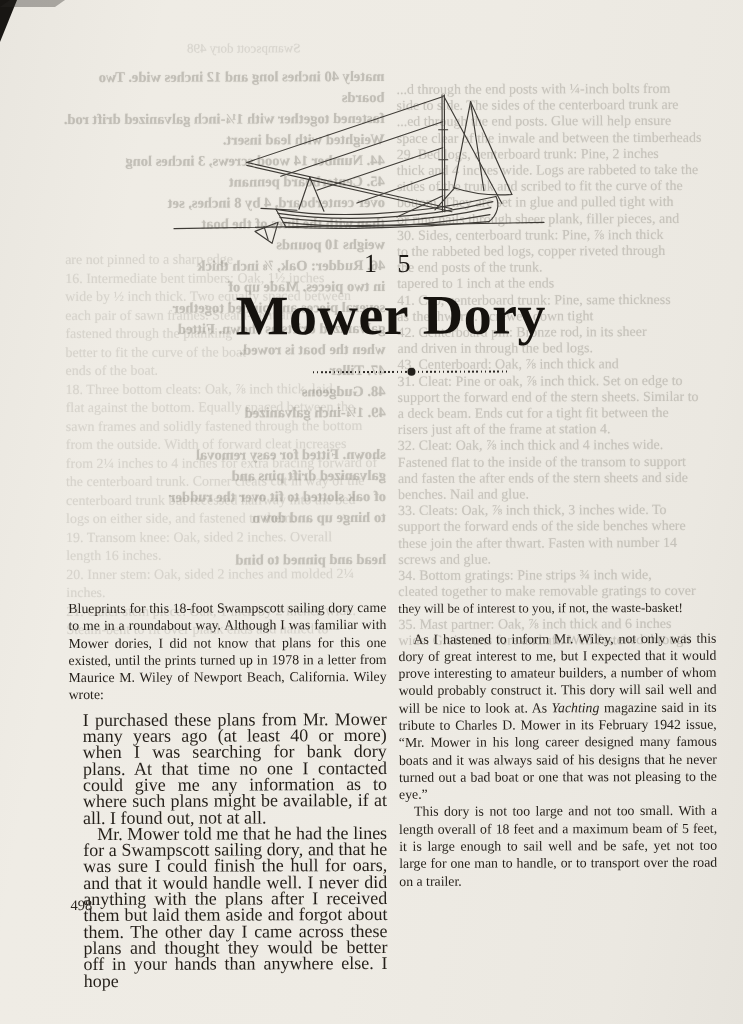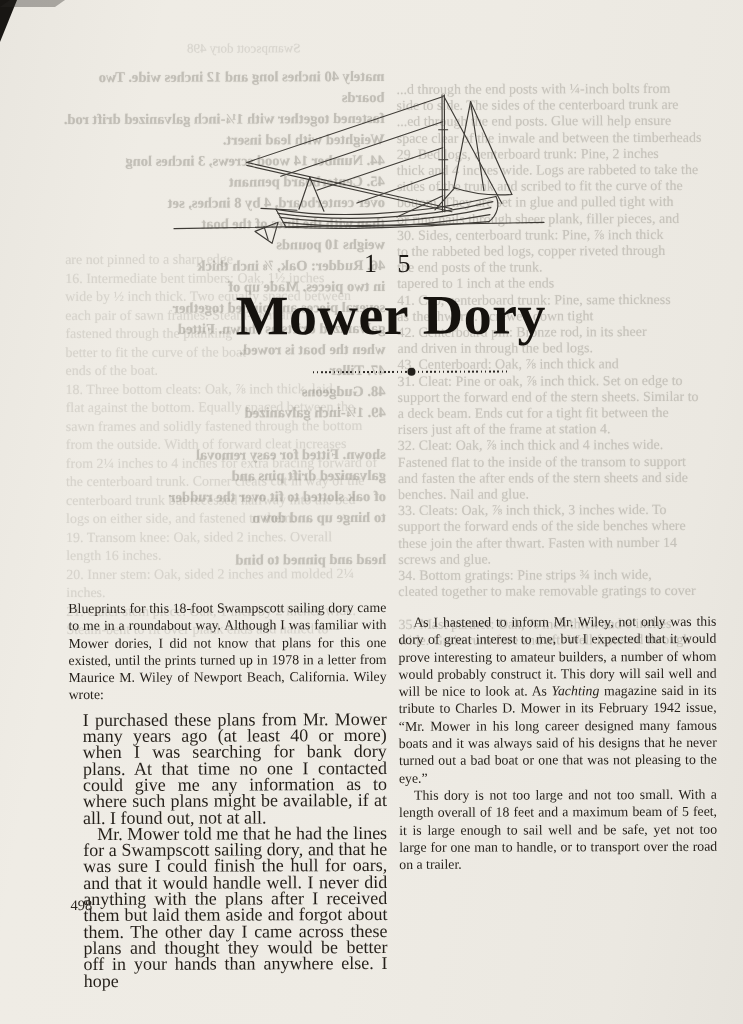--- a/index.html
+++ b/index.html
@@ -191,20 +191,21 @@
 
     <div class="col col-left">
       <p class="intro">Blueprints for this 18-foot Swampscott sailing dory came to me in a roundabout way. Although I was familiar with Mower dories, I did not know that plans for this one existed, until the prints turned up in 1978 in a letter from Maurice M. Wiley of Newport Beach, California. Wiley wrote:</p>
       <div class="quote">
         <p>I purchased these plans from Mr. Mower many years ago (at least 40 or more) when I was searching for bank dory plans. At that time no one I contacted could give me any information as to where such plans might be available, if at all. I found out, not at all.</p>
         <p>Mr. Mower told me that he had the lines for a Swampscott sailing dory, and that he was sure I could finish the hull for oars, and that it would handle well. I never did anything with the plans after I received them but laid them aside and forgot about them. The other day I came across these plans and thought they would be better off in your hands than anywhere else. I hope</p>
       </div>
     </div>
 
     <div class="col col-right">
+      <p class="qcont">they will be of interest to you, if not, the waste-basket!</p>
       <p class="body-p para-a"><span>As I hastened to inform Mr. Wiley, not only was this dory of great interest to me, but I expected that it would prove interesting to amateur builders, a number of whom would probably construct it. This dory will sail well and will be nice to look at. As </span><i>Yachting</i><span> magazine said in its tribute to Charles D. Mower in its February 1942 issue, “Mr. Mower in his long career designed many famous boats and it was always said of his designs that he never turned out a bad boat or one that was not pleasing to the eye.”</span></p>
       <p class="body-p">This dory is not too large and not too small. With a length overall of 18 feet and a maximum beam of 5 feet, it is large enough to sail well and be safe, yet not too large for one man to handle, or to transport over the road on a trailer.</p>
     </div>
 
     <div class="pagenum">498</div>
   </div>
 
   <div class="corner-wedge"></div>
   <div class="corner-smear"></div>
 </div>

